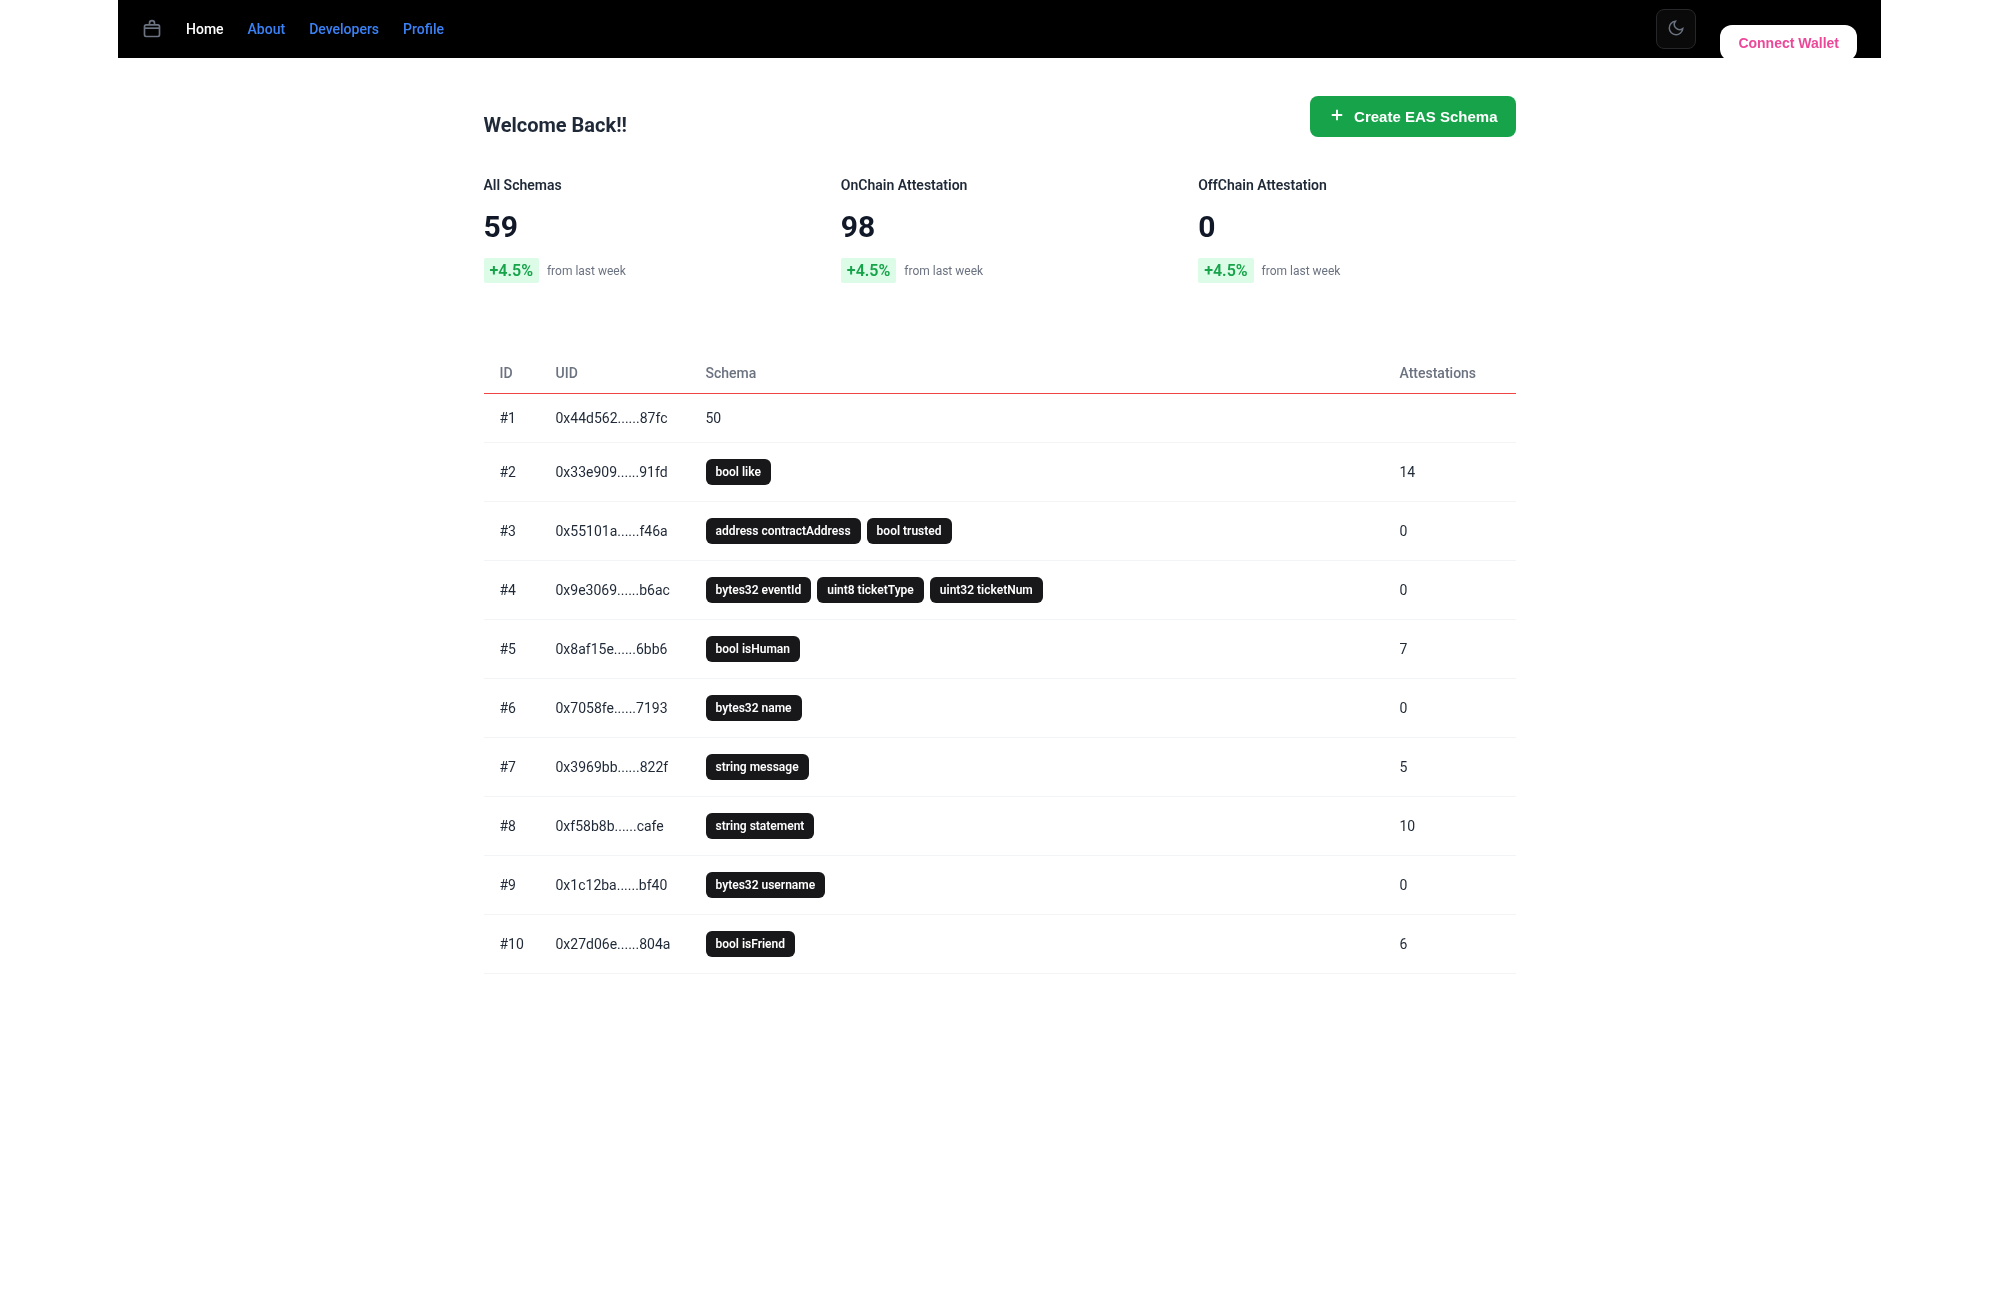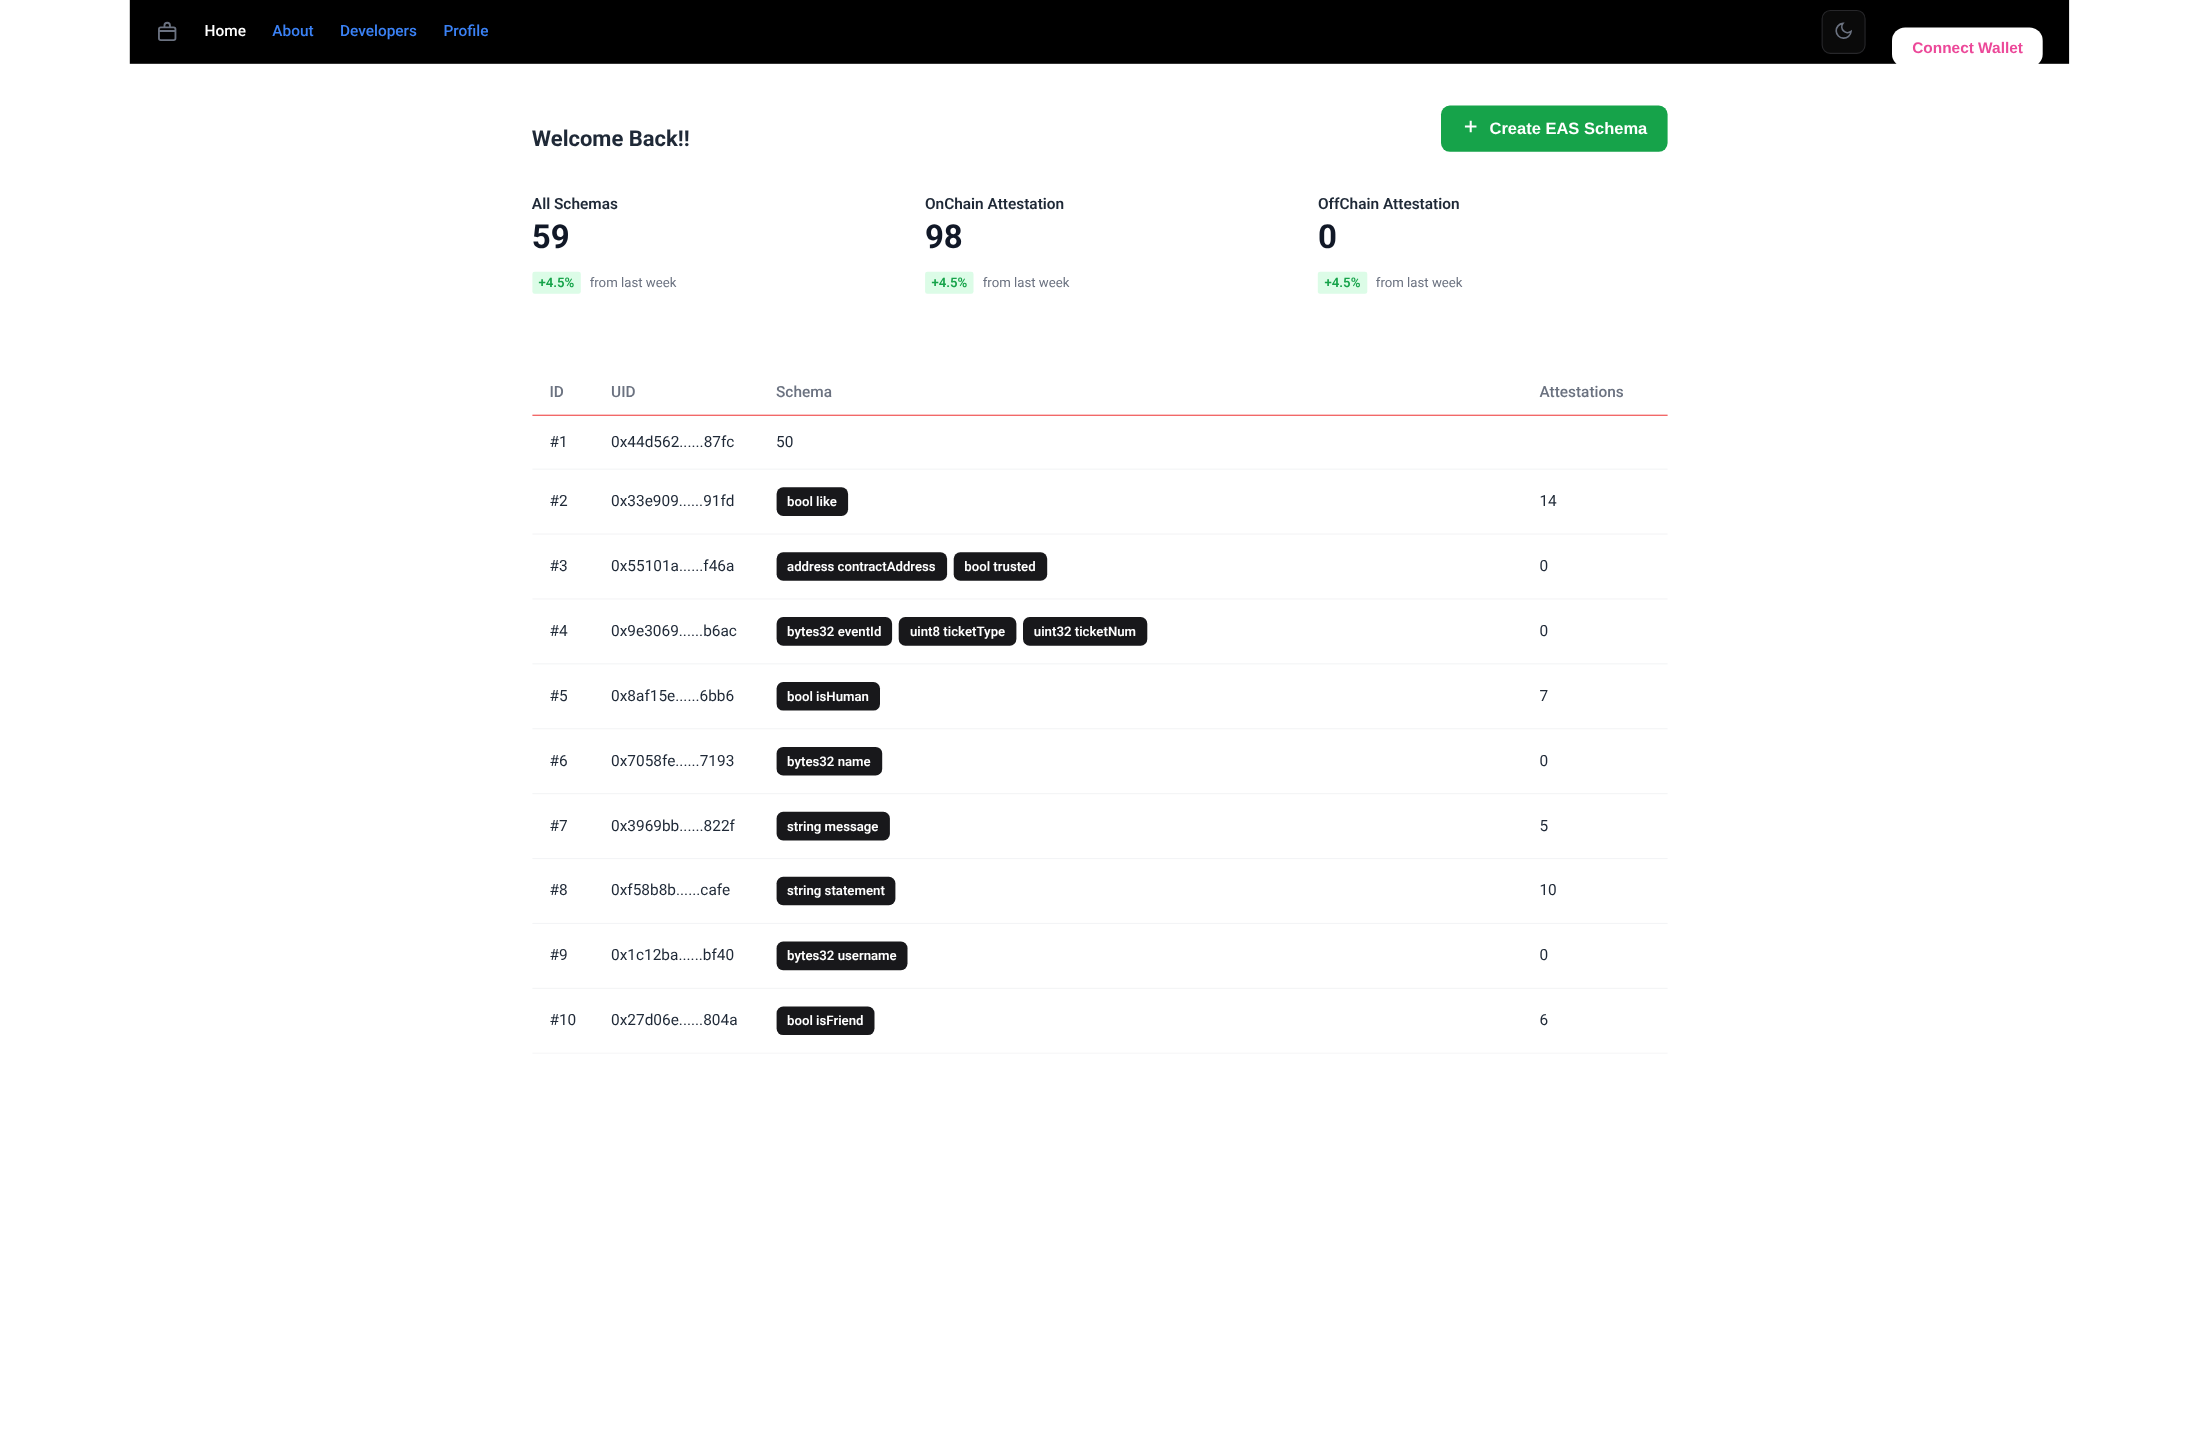--- a/index.html
+++ b/index.html
@@ -85,26 +85,26 @@
   }
   
   .stats-row {
     display: grid;
     grid-template-columns: repeat(3, 1fr);
     gap: 40px;
     margin-top: 40px;
   }
   .stat-card {}
   .stat-label { font-size: 14px; font-weight: 600; color: #1f2937; }
-  .stat-value { font-size: 30px; font-weight: 700; color: #111827; margin-top: 4px; }
+  .stat-value { font-size: 30px; font-weight: 700; color: #111827; margin-top: 16px; }
   .stat-change-row { display: flex; align-items: center; gap: 8px; margin-top: 14px; }
   .stat-change {
     background: #dcfce7;
     color: #16a34a;
-    font-size: 12px;
+    font-size: 16px;
     font-weight: 600;
     padding: 3px 6px;
     border-radius: 2px;
   }
   .stat-sub { font-size: 12px; color: #6b7280; }
   
   .table { margin-top: 70px; }
   .thead { display: flex; padding: 12px 16px; border-bottom: 1px solid #ef4444; }
   .th { color: #6b7280; font-size: 14px; font-weight: 500; }
   .col-id { width: 56px; }

